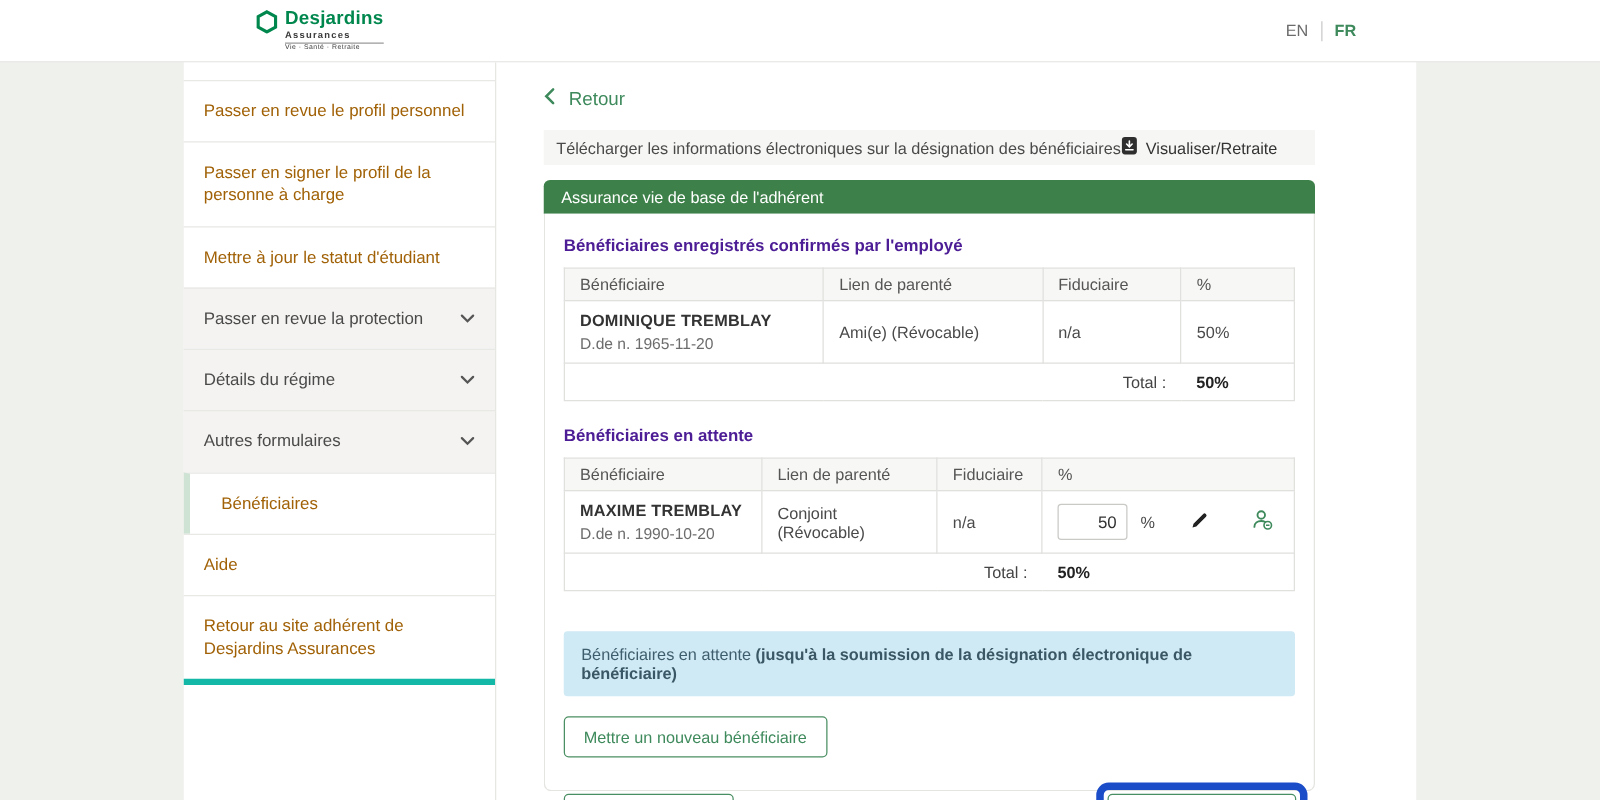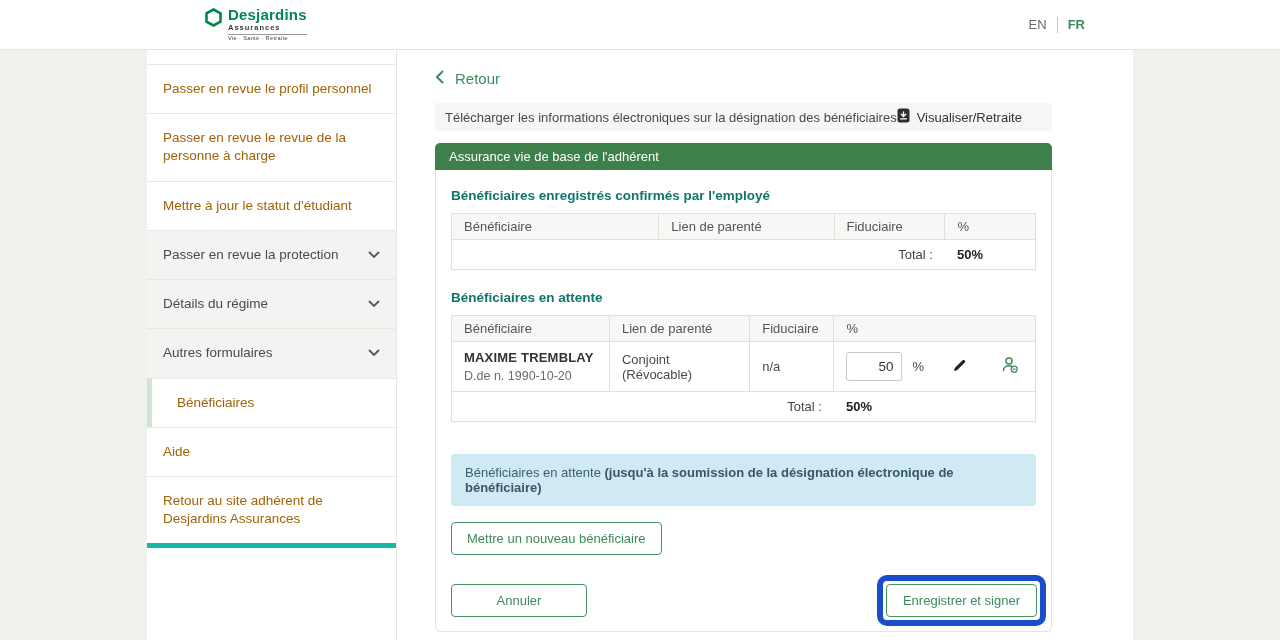--- a/index.html
+++ b/index.html
@@ -49,21 +49,21 @@
   .dl-action { display:flex; align-items:center; gap:7px; color:#333; cursor:pointer; }
 
   .panel-header {
     margin-top:12px; height:27px; background:#3d8049; border-radius:5px 5px 0 0;
     color:#fff; font-size:13px; display:flex; align-items:center; padding-left:14px;
   }
   .card {
     border:1px solid #e4e4e1; border-top:none; border-radius:0 0 6px 6px;
     background:#fff; padding:13px 15px 15px; height:462px;
   }
-  .sec-heading { color:#0f766e; font-size:13.5px; font-weight:bold; margin:5px 0 10px; }
+  .sec-heading { color:#4c1d95; font-size:13.5px; font-weight:bold; margin:5px 0 10px; }
 
   table { width:100%; border-collapse:collapse; font-size:13px; }
   table, th, td { border:1px solid #e0e0dd; }
   th { background:#f7f7f5; font-weight:normal; color:#555; text-align:left; padding:5px 12px; }
   td { padding:8px 12px; color:#4a4a4a; vertical-align:middle; }
   .t1 col.c1{width:35.5%} .t1 col.c2{width:30%} .t1 col.c3{width:19%} .t1 col.c4{width:15.5%}
   .t2 col.c1{width:29%} .t2 col.c2{width:25.5%} .t2 col.c3{width:14.5%} .t2 col.c4{width:31%}
   .b-name { font-weight:bold; color:#333; font-size:13px; letter-spacing:.2px; }
   .b-dob { color:#6d6d6d; font-size:12.5px; margin-top:4px; }
   .total-row td { border-left:none; border-right:none; padding:7px 12px; }
@@ -122,21 +122,21 @@
   </div>
 </div>
 
 <div class="container">
 
   <div class="sidebar">
     <div class="nav-item">
       <span>Passer en revue le profil personnel</span>
     </div>
     <div class="nav-item">
-      <span>Passer en revue le revue de la personne à charge</span>
+      <span>Passer en signer le profil de la personne à charge</span>
     </div>
     <div class="nav-item">
       <span>Mettre à jour le statut d'étudiant</span>
     </div>
     <div class="nav-item expandable">
       <span>Passer en revue la protection</span>
       <span class="chev">
         <svg width="12" height="8" viewBox="0 0 12 8">
             <polyline points="1.5,1.5 6,6 10.5,1.5" fill="none" stroke="#555" stroke-width="1.8" stroke-linecap="round"></polyline>
           </svg>
@@ -207,20 +207,29 @@
             <col class="c2">
             <col class="c3">
             <col class="c4">
           </colgroup>
         <tbody>
             <tr>
           <th>Bénéficiaire</th>
           <th>Lien de parenté</th>
           <th>Fiduciaire</th>
           <th>%</th>
+        </tr>
+        <tr>
+          <td>
+            <div class="b-name">DOMINIQUE TREMBLAY</div>
+            <div class="b-dob">D.de n. 1965-11-20</div>
+          </td>
+          <td>Ami(e) (Révocable)</td>
+          <td>n/a</td>
+          <td>50%</td>
         </tr>
         <tr class="total-row">
           <td colspan="3" class="total-label">Total :</td>
           <td class="total-value">50%</td>
         </tr>
       </tbody>
         </table>
 
       <div class="sec-heading" style="margin-top:20px;">Bénéficiaires en attente</div>
 

